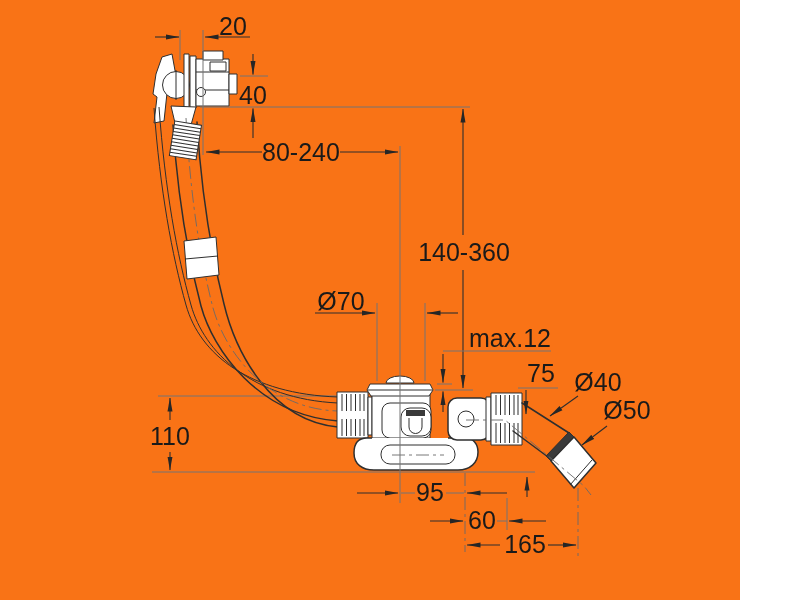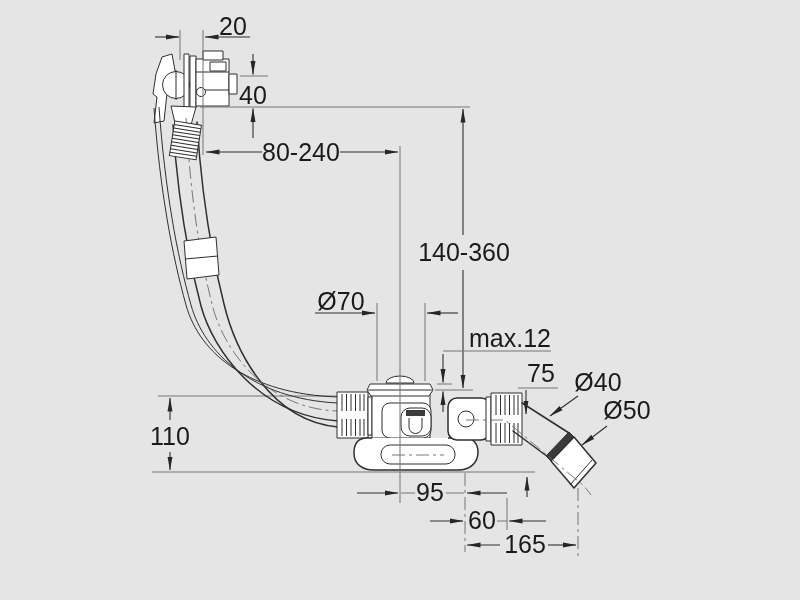--- a/index.html
+++ b/index.html
@@ -1,16 +1,16 @@
 <!DOCTYPE html>
 <html><head>
 <meta charset="utf-8">
 <style>
   html,body{margin:0;padding:0;background:#fff;}
-  .stage{position:relative;width:800px;height:600px;background:#e5e5e5;overflow:hidden;}
+  .stage{position:relative;width:740px;height:600px;background:#f97316;overflow:hidden;}
   svg{display:block;}
   .ol{stroke:#2f2f2f;fill:none;stroke-width:1.5;stroke-linejoin:round;stroke-linecap:round;}
   .ol2{stroke:#2f2f2f;fill:none;stroke-width:1;stroke-linejoin:round;}
   .olw{stroke:#2f2f2f;fill:#ffffff;stroke-width:1.5;stroke-linejoin:round;}
   .olw2{stroke:#2f2f2f;fill:#ffffff;stroke-width:1;stroke-linejoin:round;}
   .dim{stroke:#757575;fill:none;stroke-width:1;}
   .arr{stroke:#2f2f2f;fill:none;stroke-width:1.1;marker-end:url(#ah);}
   .cl{stroke:#6a6a6a;fill:none;stroke-width:0.9;stroke-dasharray:13 4 3 4;}
   text.dt{font-family:"Liberation Sans","DejaVu Sans",sans-serif;font-size:25px;fill:#1a1a1a;}
 </style>

